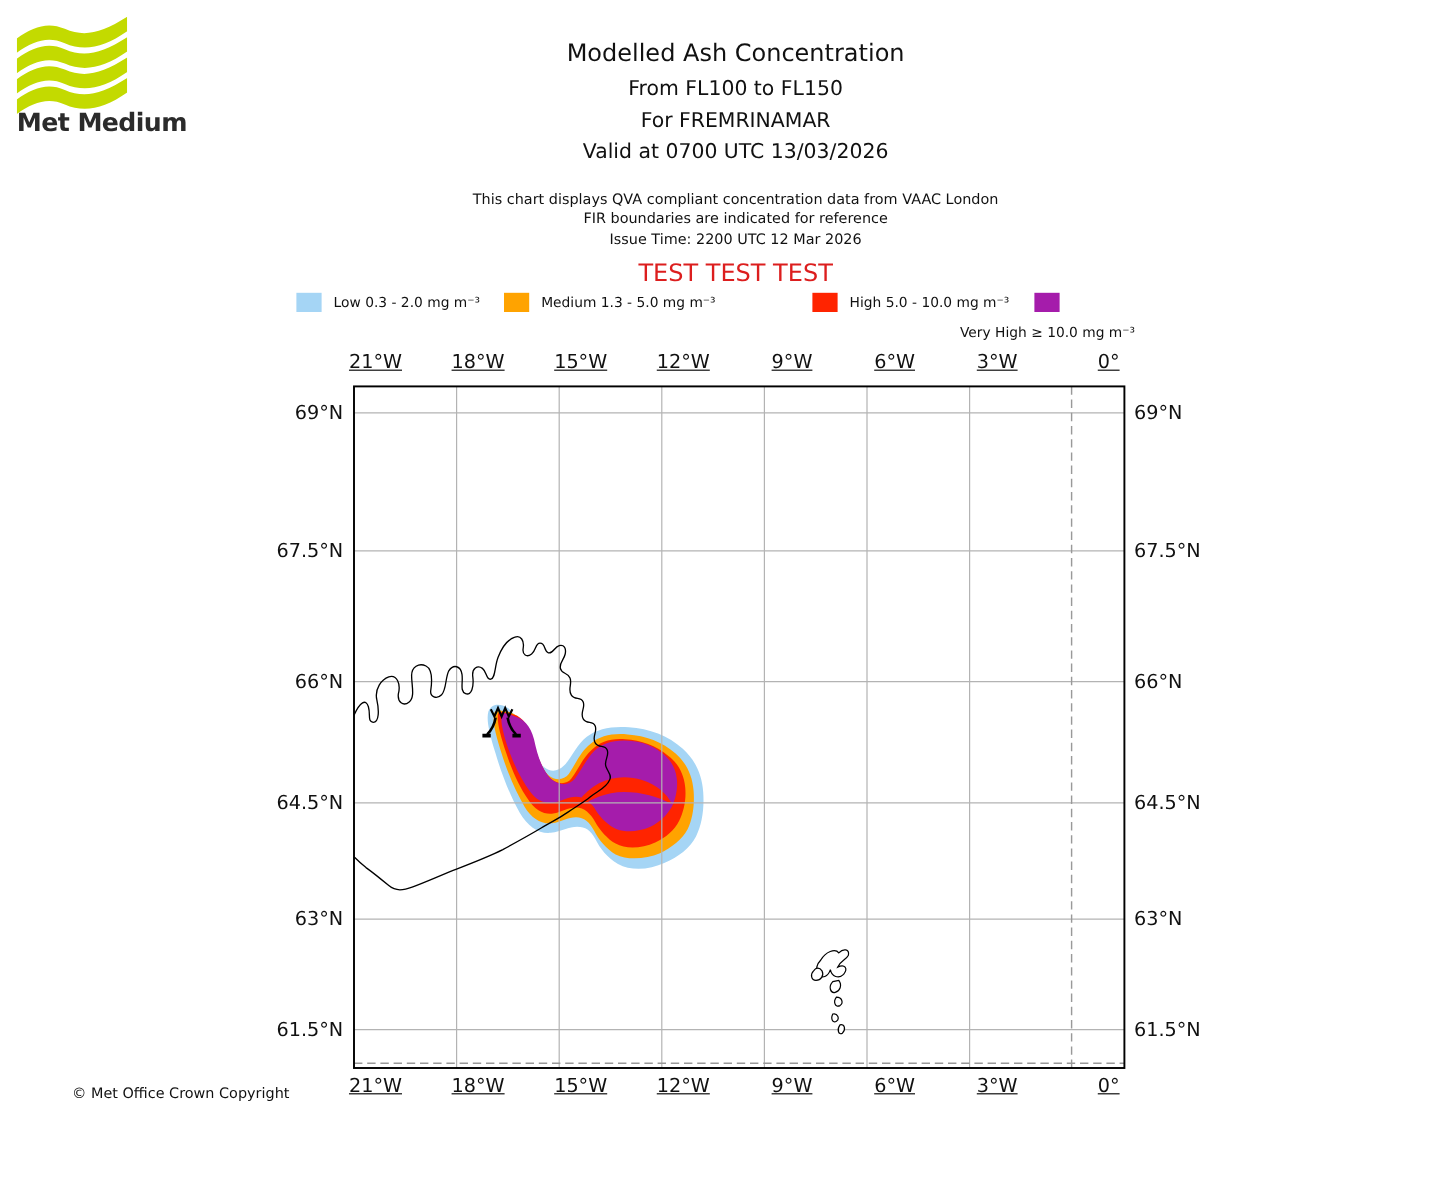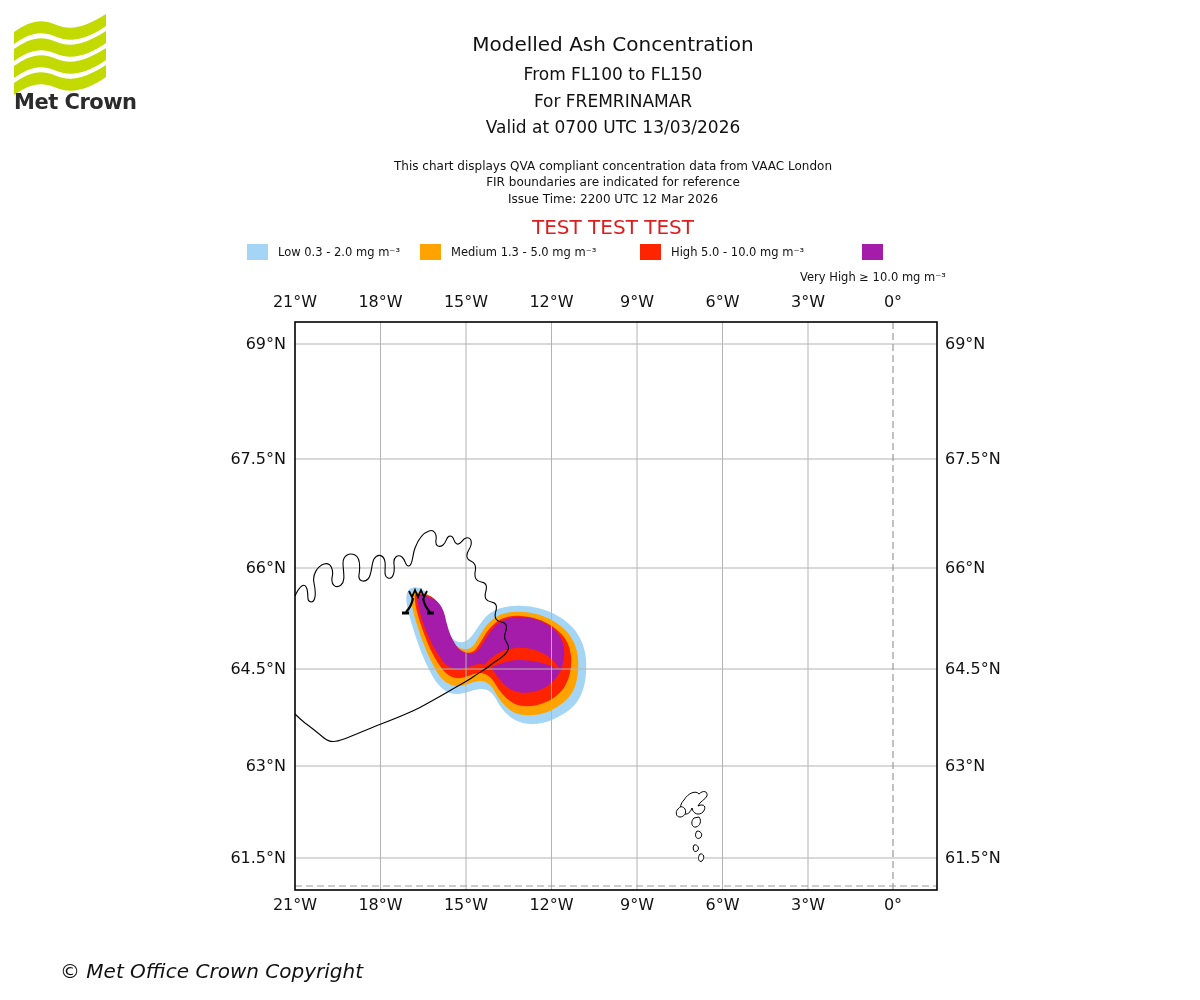--- a/index.html
+++ b/index.html
@@ -12,60 +12,60 @@
   #sub1{top:64px;} #sub2{top:91px;} #sub3{top:117px;}
   .info{font-size:12px;}
   #info1{top:159px;} #info2{top:175px;} #info3{top:192px;}
   #test-banner{top:215px;font-size:20px;color:#dc1e1e;}
   #logo-text{left:14px;top:90px;font-size:21px;font-weight:bold;color:#2b2b2b;letter-spacing:-0.5px;}
   #legend-row{position:absolute;left:0;top:244px;width:1200px;height:20px;}
   .legend-item{position:absolute;top:0;display:flex;align-items:center;gap:10px;}
   .swatch{width:21px;height:16px;display:inline-block;}
   .legend-label{font-size:11.5px;white-space:nowrap;}
   .tick{position:absolute;width:80px;font-size:16px;line-height:22px;color:#111;white-space:nowrap;}
-  .tick-c{text-align:center;}
+  .tick-c{text-align:right;text-decoration:underline;}
   .tick-r{width:84px;text-align:right;}
   .tick-l{text-align:left;}
-  #copyright{left:60px;top:959px;font-size:20px;font-style:italic;}
+  #copyright{left:60px;top:904px;font-size:12px;}
   svg{display:block;}
 </style>
 </head>
 <body>
 
 <div class="page">
 
   <svg class="abs" style="left:14px;top:12px" width="92" height="86" viewBox="0 0 92 86">
     <g fill="#c3da00">
       <path d="M0,20 C14,10 26,6 40,12 C56,19 70,16 92,2 L92,14 C72,28 56,31 40,24 C26,18 14,22 0,32 Z"></path>
       <path d="M0,37 C14,27 26,23 40,29 C56,36 70,33 92,19 L92,31 C72,45 56,48 40,41 C26,35 14,39 0,49 Z"></path>
       <path d="M0,54 C14,44 26,40 40,46 C56,53 70,50 92,36 L92,48 C72,62 56,65 40,58 C26,52 14,56 0,66 Z"></path>
       <path d="M0,71 C14,61 26,57 40,63 C56,70 70,67 92,53 L92,65 C72,79 56,82 40,75 C26,69 14,73 0,83 Z"></path>
     </g>
   </svg>
-  <div class="abs" id="logo-text">Met Crown</div>
+  <div class="abs" id="logo-text">Met Medium</div>
 
   <div class="abs ctr" id="title">Modelled Ash Concentration</div>
   <div class="abs ctr sub" id="sub1">From FL100 to FL150</div>
   <div class="abs ctr sub" id="sub2">For FREMRINAMAR</div>
   <div class="abs ctr sub" id="sub3">Valid at 0700 UTC 13/03/2026</div>
   <div class="abs ctr info" id="info1">This chart displays QVA compliant concentration data from VAAC London</div>
   <div class="abs ctr info" id="info2">FIR boundaries are indicated for reference</div>
   <div class="abs ctr info" id="info3">Issue Time: 2200 UTC 12 Mar 2026</div>
   <div class="abs ctr" id="test-banner">TEST TEST TEST</div>
 
   <div id="legend-row">
       <div class="legend-item" style="left: 247px;">
         <span class="swatch" style="background: rgb(165, 213, 245);"></span>
         <span class="legend-label">Low 0.3 - 2.0 mg m⁻³</span>
       </div>
       <div class="legend-item" style="left: 420px;">
         <span class="swatch" style="background: rgb(255, 163, 0);"></span>
         <span class="legend-label">Medium 1.3 - 5.0 mg m⁻³</span>
       </div>
-      <div class="legend-item" style="left: 617px; padding-left: 23px;">
+      <div class="legend-item" style="left: 654px; padding-left: 23px;">
         <span class="swatch" style="background: rgb(255, 36, 0);"></span>
         <span class="legend-label">High 5.0 - 10.0 mg m⁻³</span>
       </div>
       <div class="legend-item" style="left: 800px; flex-direction: column;">
         <span class="swatch" style="background: rgb(165, 28, 171);"></span>
         <span class="legend-label">Very High ≥ 10.0 mg m⁻³</span>
       </div>
     </div>
 
   <svg class="abs" style="left:0;top:0" width="1200" height="1000" viewBox="0 0 1200 1000">

